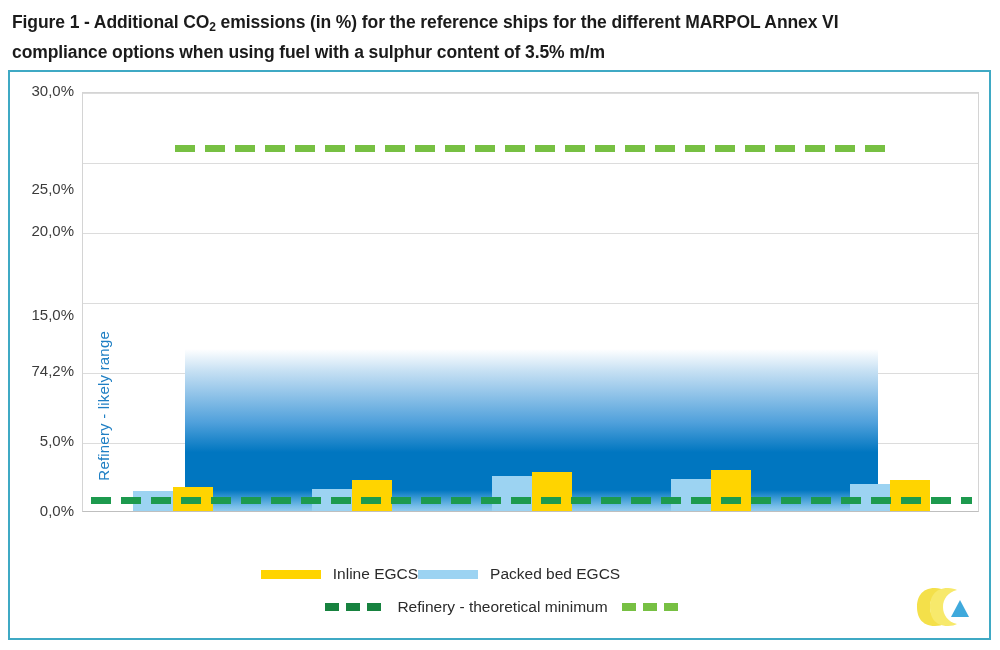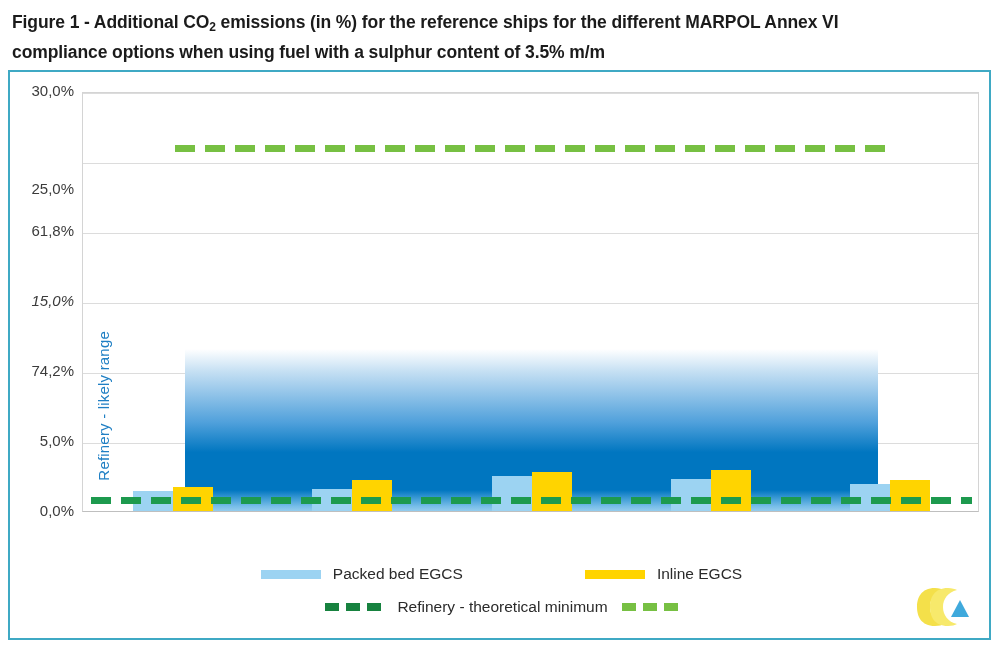--- a/index.html
+++ b/index.html
@@ -218,22 +218,22 @@
   </div>
 
   <div class="figure-frame">
 
     <div class="plot-wrap">
 
       <div id="ytick-container">
           <div class="ytick-outer" style="top: 430px;">0,0%</div>
           <div class="ytick-outer" style="top: 360px;">5,0%</div>
           <div class="ytick-outer" style="top: 290px;">74,2%</div>
-          <div class="ytick-outer" style="top: 220px; font-style: italic;">15,0%</div>
-          <div class="ytick-outer" style="top: 150px;">61,8%</div>
+          <div class="ytick-outer" style="top: 234px;">15,0%</div>
+          <div class="ytick-outer" style="top: 150px;">20,0%</div>
           <div class="ytick-outer" style="top: 80px; margin-top: 28px;">25,0%</div>
           <div class="ytick-outer" style="top: 10px;">30,0%</div>
         </div>
 
       <div class="plot-area" id="plot-area">
 
       <div class="gridline" style="top: 350px;"></div>
           <div class="gridline" style="top: 280px;"></div>
           <div class="gridline" style="top: 210px;"></div>
           <div class="gridline" style="top: 140px;"></div>
@@ -252,27 +252,27 @@
           <div class="bar packed" title="Oil tanker — Packed bed EGCS: 1.9%" style="left: 767.3px; width: 40px; height: 26.6px;"></div>
           <div class="bar inline" title="Oil tanker — Inline EGCS: 2.2%" style="left: 807.3px; width: 40px; height: 30.8px;"></div>
           <div class="dash-line dash-min" style="top: 404.4px; left: 8px; width: 881px;"></div>
           <div class="dash-line dash-max" style="top: 51.6px; left: 91.7px; width: 713.6px;"></div>
         </div>
 
     </div>
 
     <div class="legend">
       <div class="legend-row r1">
+        <div class="legend-item">
+          <span class="swatch inline"></span>
+          <span>Inline EGCS</span>
+        </div>
         <div class="legend-item gap1">
           <span class="swatch packed"></span>
           <span>Packed bed EGCS</span>
-        </div>
-        <div class="legend-item">
-          <span class="swatch inline"></span>
-          <span>Inline EGCS</span>
         </div>
       </div>
       <div class="legend-row r2">
         <div class="legend-item gap2">
           <span class="swatch dashmin"></span>
           <span>Refinery - theoretical minimum</span>
         </div>
         <div class="legend-item">
           <span class="swatch dashmax"></span>
         </div>

